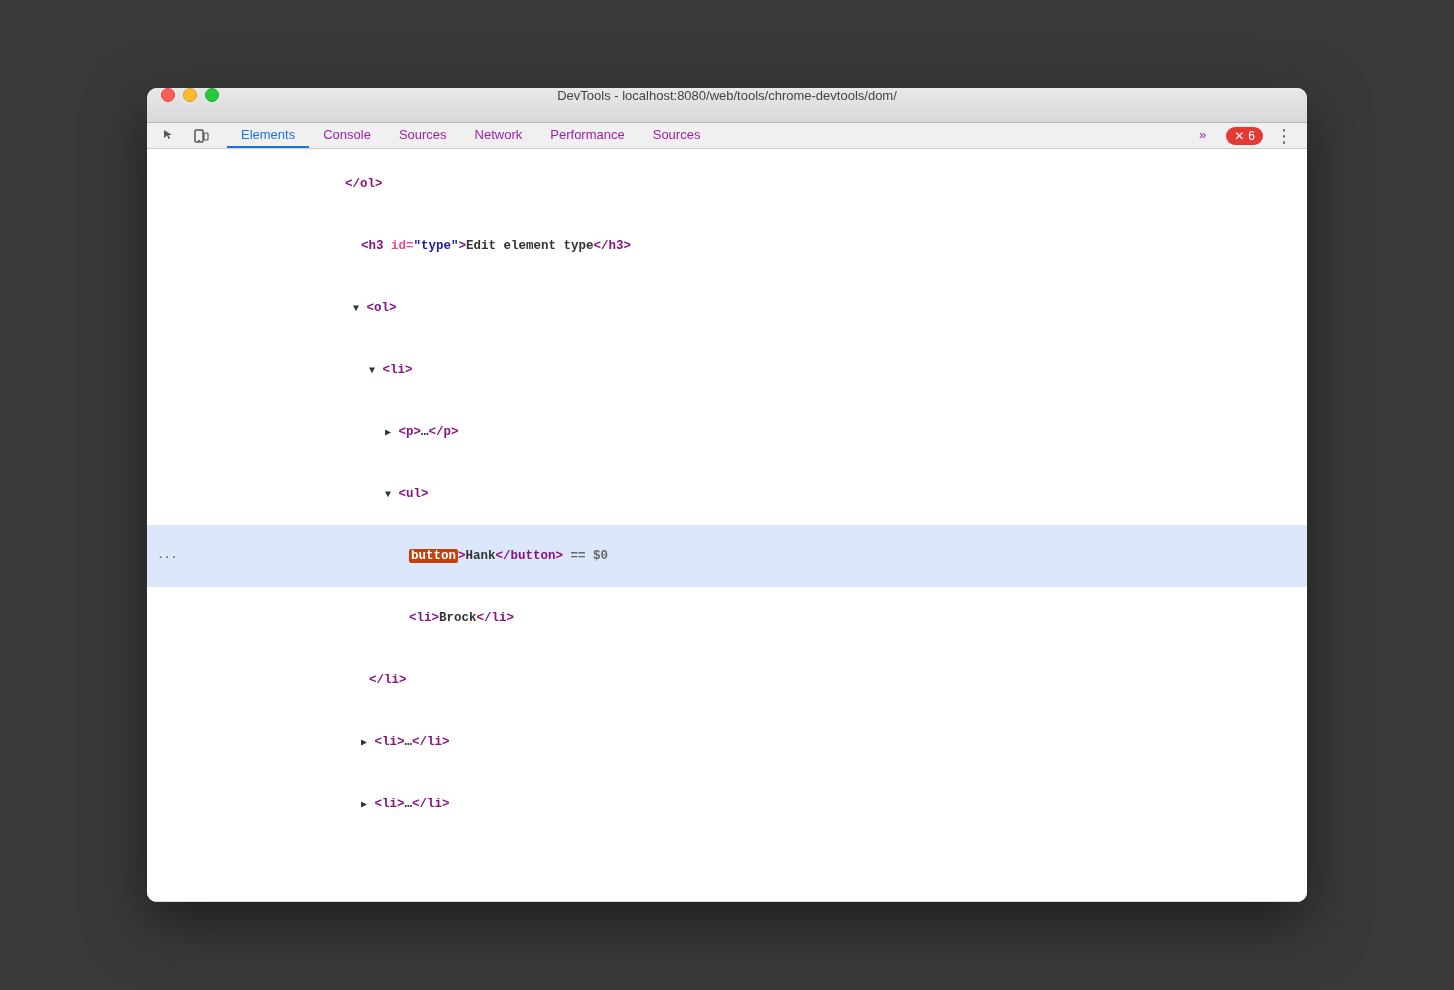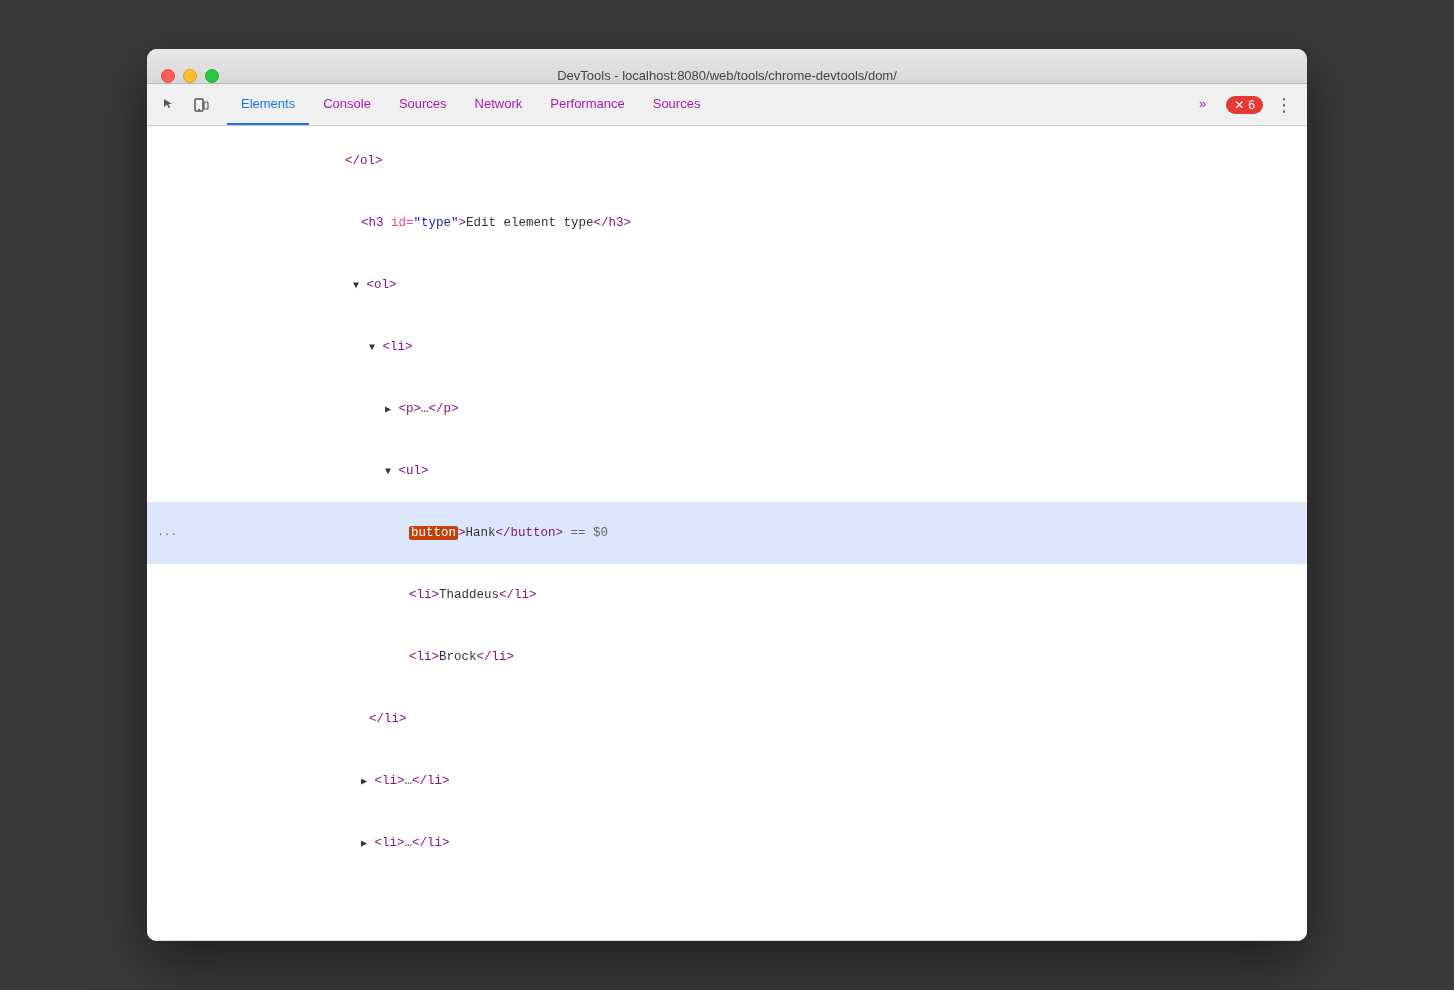--- a/index.html
+++ b/index.html
@@ -15,21 +15,21 @@
       width: 1160px;
       background: #f5f5f5;
       border-radius: 10px;
       box-shadow: 0 20px 60px rgba(0,0,0,0.5);
       overflow: hidden;
     }
     .titlebar {
       background: linear-gradient(180deg, #e8e8e8 0%, #d8d8d8 100%);
       height: 35px;
       display: flex;
-      align-items: flex-end;
+      align-items: flex-start;
       padding: 0 14px;
       border-bottom: 1px solid #b8b8b8;
       position: relative;
     }
     .traffic-lights {
       display: flex;
       gap: 8px;
       align-items: center;
     }
     .traffic-light {
@@ -48,21 +48,21 @@
       font-size: 13px;
       color: #444;
       font-weight: 500;
     }
     .toolbar {
       background: #f0f0f0;
       border-bottom: 1px solid #ccc;
       display: flex;
       align-items: center;
       padding: 0 8px;
-      height: 42px;
+      height: 26px;
     }
     .toolbar-icons {
       display: flex;
       gap: 4px;
       margin-right: 12px;
     }
     .toolbar-icon-btn {
       width: 28px;
       height: 28px;
       display: flex;
@@ -126,20 +126,21 @@
       min-height: 360px;
       border-bottom: 1px solid #ddd;
       overflow-x: auto;
     }
     .dom-line {
       padding: 1px 8px 1px 0;
       display: flex;
       align-items: center;
       white-space: pre;
       cursor: default;
+      font-weight: bold;
     }
     .dom-line.selected { background: #dce7fb; }
     .dom-line .gutter {
       width: 38px;
       min-width: 38px;
       color: #999;
       text-align: right;
       padding-right: 8px;
       font-size: 11px;
       user-select: none;
@@ -266,26 +267,20 @@
     </div>
 
 
     <div class="dom-line selected">
       <div class="gutter" style="color:#666;">...</div>
       <div class="content">
         <span style="padding-left: 164px;"></span><span class="selected-tag-highlight">button</span><span class="tag">&gt;</span><span class="text-content">Hank</span><span class="tag">&lt;/button&gt;</span><span class="dollar-zero"> == $0</span>
       </div>
     </div>
 
-    <div class="dom-line">
-      <div class="gutter"></div>
-      <div class="content">
-        <span style="padding-left: 164px;"></span><span class="tag">&lt;li&gt;</span><span class="text-content">Thaddeus</span><span class="tag">&lt;/li&gt;</span>
-      </div>
-    </div>
 
     <div class="dom-line">
       <div class="gutter"></div>
       <div class="content">
         <span style="padding-left: 164px;"></span><span class="tag">&lt;li&gt;</span><span class="text-content">Brock</span><span class="tag">&lt;/li&gt;</span>
       </div>
     </div>
 
 
     <div class="dom-line">

